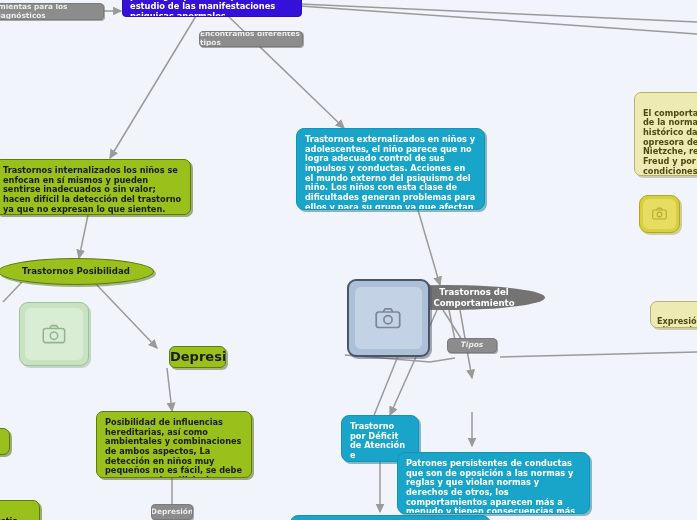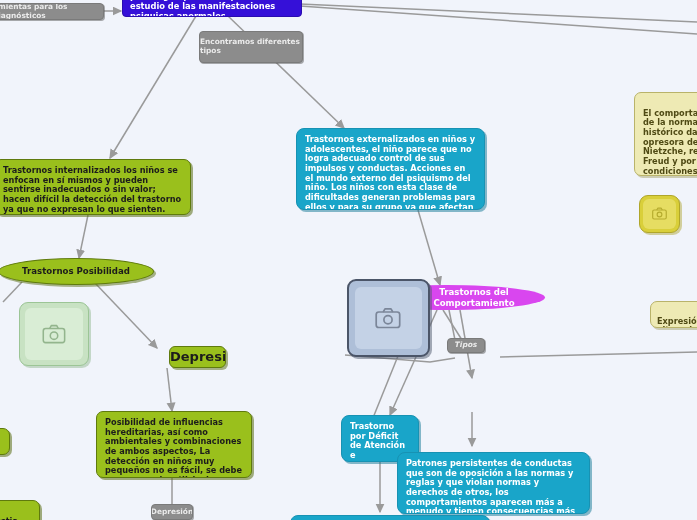--- a/index.html
+++ b/index.html
@@ -67,21 +67,21 @@
   .cyan {
     background: #19a5c9;
     border: 1px solid #1792b3;
     border-radius: 8px;
     color: #ffffff;
     box-shadow: 2px 2px 0 rgba(20,120,150,.5);
     padding: 6px 8px;
     font-size: 8.2px;
   }
   .cyan-ellipse {
-    background: #d946ef;
+    background: #737373;
     border-radius: 50%;
     color: #ffffff;
     display: flex;
     align-items: center;
     justify-content: center;
     font-size: 8.6px;
     text-align: center;
   }
   
   .blue {
@@ -194,21 +194,21 @@
   </svg>
 
   <div class="node gray" style="left:-8px; top:3px; width:112px; height:17px;">
     <span>amientas para los diagnósticos</span>
   </div>
 
   <div class="node blue" style="left:122px; top:-14px; width:180px; height:31px;">
     <span>psicologia que se ocupa del estudio de las manifestaciones psiquicas anormales.</span>
   </div>
 
-  <div class="node gray" style="left:199px; top:31px; width:104px; height:32px;">
+  <div class="node gray" style="left:199px; top:31px; width:104px; height:16px;">
     <span>Encontramos diferentes tipos</span>
   </div>
 
   <div class="node olive" style="left:-6px; top:159px; width:197px; height:56px;">
     <span>Trastornos internalizados los niños se enfocan en sí mismos y pueden sentirse inadecuados o sin valor; hacen difícil la detección del trastorno ya que no expresan lo que sienten.</span>
   </div>
 
   <div class="node cyan" style="left:296px; top:128px; width:189px; height:82px;">
     <span>Trastornos externalizados en niños y adolescentes, el niño parece que no logra adecuado control de sus impulsos y conductas.  Acciones en el mundo externo del psiquismo del niño. Los niños con esta clase de dificultades generan problemas para ellos y para su grupo ya que afectan el desempeño .</span>
   </div>
@@ -263,21 +263,21 @@
     <span>Depresión</span>
   </div>
 
   <div class="node olive" style="left:-14px; top:500px; width:54px; height:30px; white-space:pre-line;">
     <span>ustia
 cadena</span>
   </div>
 
   <div class="node olive" style="left:-12px; top:428px; width:22px; height:27px;"></div>
 
-  <div class="node gray" style="left:447px; top:338px; width:38px; height:15px;font-style:italic;">
+  <div class="node gray" style="left:447px; top:338px; width:50px; height:15px;font-style:italic;">
     <span>Tipos</span>
   </div>
 
   <div class="node cyan" style="left:341px; top:415px; width:78px; height:47px;">
     <span>Trastorno por Déficit de Atención e Hiperactividad (TDAH)</span>
   </div>
 
 
   <div class="node cyan" style="left:397px; top:452px; width:193px; height:62px;">
     <span>Patrones persistentes de conductas que son de oposición a las normas y reglas y que violan normas y derechos de otros,  los comportamientos aparecen más a menudo y tienen consecuencias más graves, conduciendo a deterioro significativo de la actividad social académica o laboral.</span>

